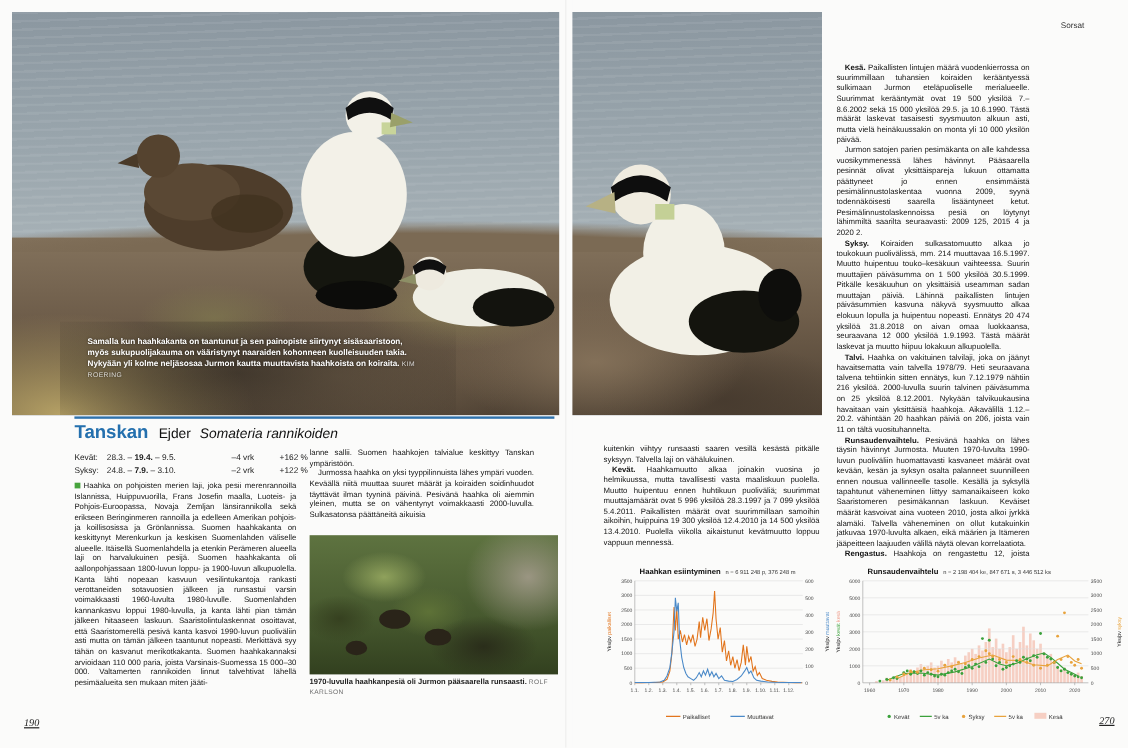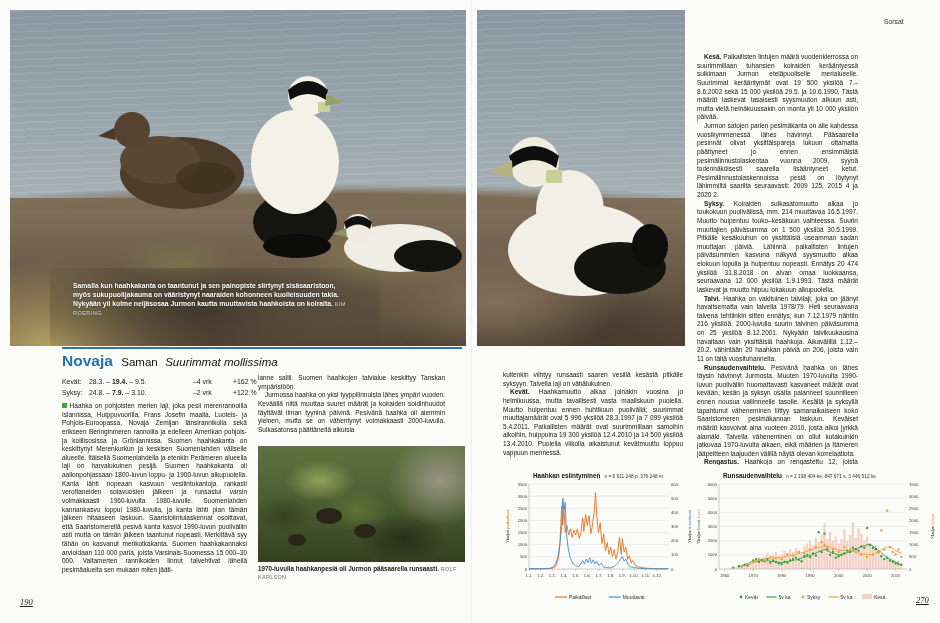--- a/index.html
+++ b/index.html
@@ -122,23 +122,23 @@
     <div class="abs" id="photo-caption">
       <span>Samalla kun haahkakanta on taantunut ja sen painopiste siirtynyt sisäsaaristoon, myös sukupuolijakauma on vääristynyt naaraiden kohonneen kuolleisuuden takia. Nykyään yli kolme neljäsosaa Jurmon kautta muuttavista haahkoista on koiraita.</span>
       <span class="credit">KIM ROERING</span>
     </div>
   </div>
 
   <div class="abs" id="page-gutter"></div>
 
   <div class="abs" id="species-rule"></div>
   <div class="abs" id="species-header">
-    <span class="fi">Novaja</span>
-    <span class="sv">Saman</span>
-    <span class="sci">Suurimmat mollissima</span>
+    <span class="fi">Tanskan</span>
+    <span class="sv">Ejder</span>
+    <span class="sci">Somateria rannikoiden</span>
   </div>
 
   <div class="abs" id="migration">
     <div class="mig-row">
       <span class="lab">Kevät:</span>
       <span class="dates"><span>28.3. – </span><span class="peak">19.4.</span><span> – 9.5.</span></span>
       <span class="off">–4 vrk</span>
       <span class="pct">+162 %</span>
     </div>
     <div class="mig-row">

